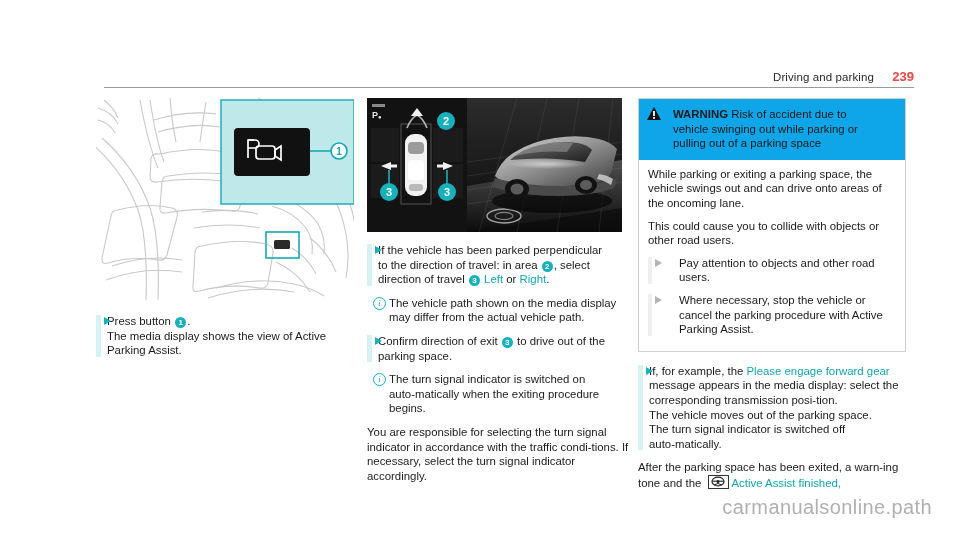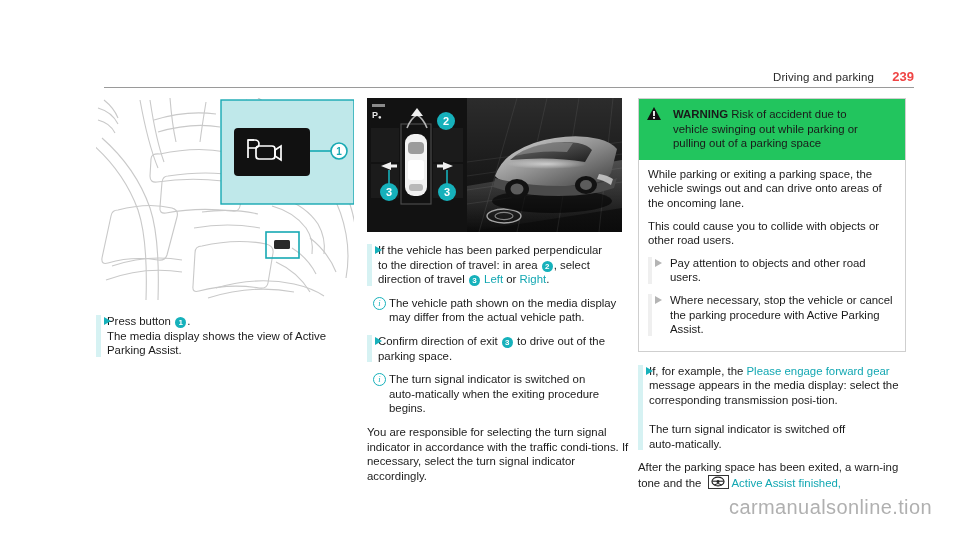--- a/index.html
+++ b/index.html
@@ -72,28 +72,28 @@
   .cnum{
     display:inline-block;width:11px;height:11px;border-radius:50%;
     background:#16b1bb;color:#fff;font-size:8px;line-height:11px;text-align:center;
     font-weight:bold;vertical-align:0px;margin:0 1px;
   }
   .teal{color:#12a7b2;}
 
   
   .warnbox{border:1px solid #cfcfcf;background:#fff;width:266px;}
   .warnhead{
-    background:#22c55e;padding:8px 24px 9px 8px;position:relative;
+    background:#0ea5e9;padding:8px 24px 9px 8px;position:relative;
   }
   .warnhead .tri-ic{position:absolute;left:8px;top:8px;width:14px;height:13px;}
   .warnhead .wtext{display:block;margin-left:26px;font-size:11.4px;line-height:14.6px;}
   .warnhead .wtext b{font-weight:bold;}
   .warnbody{padding:7px 9px 6px 9px;}
   .warnbody p{margin:0 0 8px 0;font-size:11.4px;line-height:14.6px;}
-  .wstep{position:relative;padding-left:22px;margin-bottom:8px;font-size:11.4px;line-height:14.6px;}
+  .wstep{position:relative;padding-left:31px;margin-bottom:8px;font-size:11.4px;line-height:14.6px;}
   .wstep .bar{position:absolute;left:0;top:1px;bottom:1px;width:4px;background:#efefef;}
   .wstep .tri{
     position:absolute;left:7px;top:3px;width:0;height:0;
     border-left:7px solid #b4b4b4;border-top:4.5px solid transparent;border-bottom:4.5px solid transparent;
   }
 
   
   .pabox{
     display:inline-block;width:19px;height:12px;border:1px solid #333;
     vertical-align:-2px;margin:0 3px;position:relative;background:#fff;
@@ -359,30 +359,30 @@
         </div>
       </div>
     </div>
 
     <div class="tb" style="margin-top:12px;">
       <div class="step">
         <span class="bar"></span>
         <span class="tri"></span>
         <span class="txt">
           <span>If, for example, the </span><span class="teal">Please engage forward gear</span><span> message appears in the media display: select the corresponding transmission posi‑tion.</span><br>
-          <br>
+          <span>The vehicle moves out of the parking space.</span><br>
           <span>The turn signal indicator is switched off auto‑matically.</span>
         </span>
       </div>
 
       <p class="plain">
         <span>After the parking space has been exited, a warn‑ing tone and the </span><span class="pabox"><svg width="16" height="11" viewBox="0 0 16 11">
               <ellipse cx="8" cy="5.5" rx="6" ry="4.4" fill="none" stroke="#222" stroke-width="1.2"></ellipse>
               <path d="M2.4 5.2 h11.2" stroke="#222" stroke-width="1.1"></path>
               <circle cx="8" cy="5.6" r="1.5" fill="#222"></circle>
               <path d="M4 9 q4 -3 8 0" stroke="#222" stroke-width="1" fill="none"></path>
             </svg></span><span class="teal">Active Assist finished,</span>
       </p>
     </div>
   </div>
 
-  <div class="wm">carmanualsonline.tion</div>
+  <div class="wm">carmanualsonline.path</div>
 </div>
 
 </body></html>

